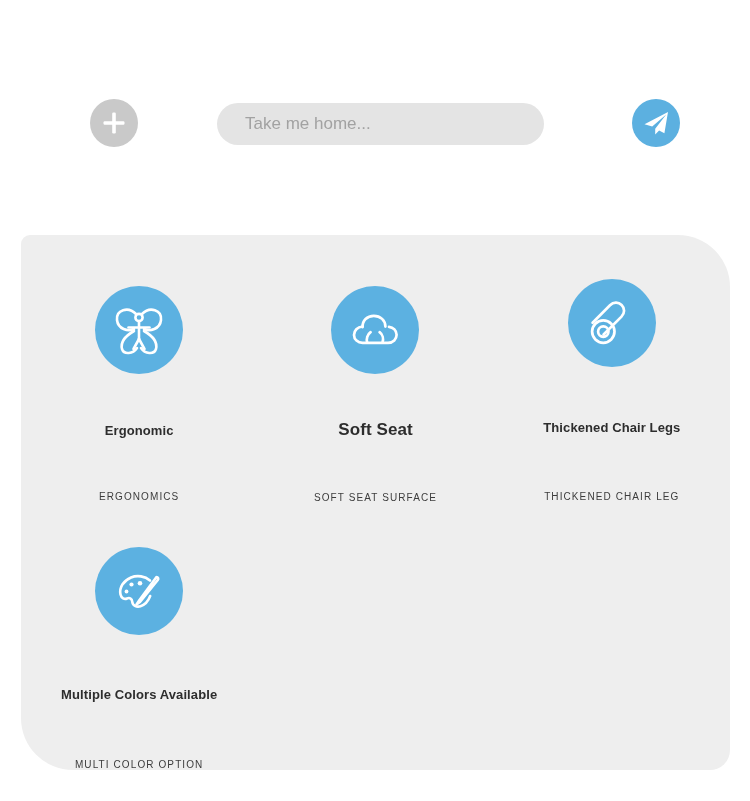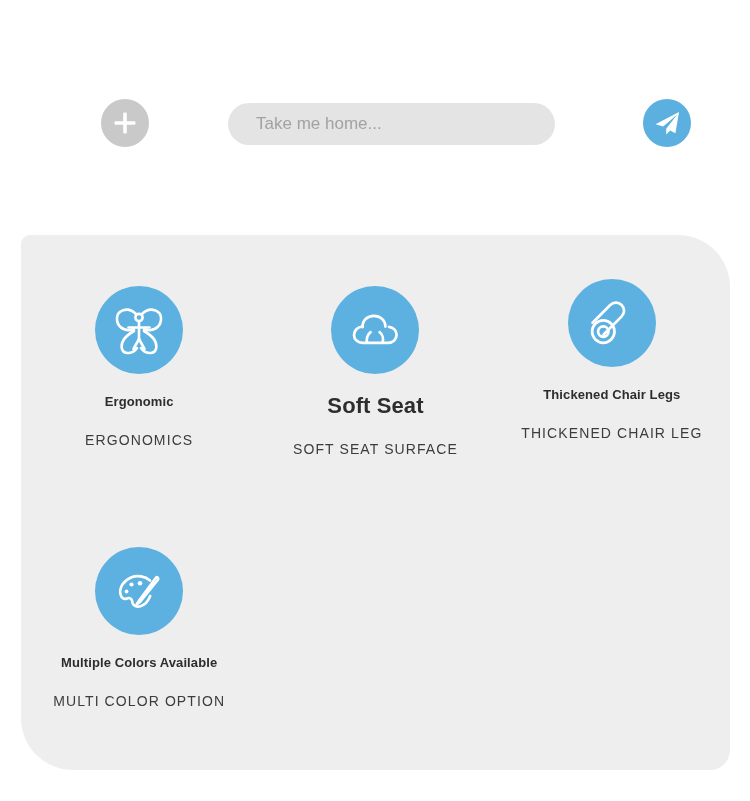--- a/index.html
+++ b/index.html
@@ -11,21 +11,21 @@
     height: 801px;
     background: #ffffff;
     font-family: "Liberation Sans", sans-serif;
     overflow: hidden;
     position: relative;
   }
 
   
   .topbar {
     position: absolute;
-    left: 16px;
+    left: 5px;
     top: 99px;
     width: 648px;
     height: 48px;
   }
   .round-btn {
     position: absolute;
     width: 48px;
     height: 48px;
     border-radius: 50%;
     top: 0;
@@ -82,21 +82,21 @@
     width: 709px;
     height: 535px;
     display: grid;
     grid-template-columns: repeat(3, 1fr);
     grid-template-rows: repeat(2, 1fr);
   }
   .feature-cell {
     display: flex;
     flex-direction: column;
     align-items: center;
-    justify-content: flex-start;
+    justify-content: space-between;
     padding-top: 51px;
     box-sizing: border-box;
   }
   .feature-cell.row2 { padding-top: 44px; }
 
   .icon-circle {
     width: 88px;
     height: 88px;
     border-radius: 50%;
     background: #5cb1e1;
@@ -110,26 +110,26 @@
   .feature-title {
     margin-top: 21px;
     font-size: 13px;
     font-weight: bold;
     color: #2d2d2d;
     text-align: center;
     letter-spacing: .1px;
     line-height: 1.1;
   }
   .feature-title.big {
-    font-size: 22px;
+    font-size: 17px;
     margin-top: 20px;
   }
   .feature-sub {
     margin-top: 24px;
-    font-size: 14px;
+    font-size: 10px;
     color: #3c3c3c;
     letter-spacing: 1.1px;
     text-align: center;
     line-height: 1.1;
   }
 </style>
 </head>
 <body>
 
 <div class="topbar">

